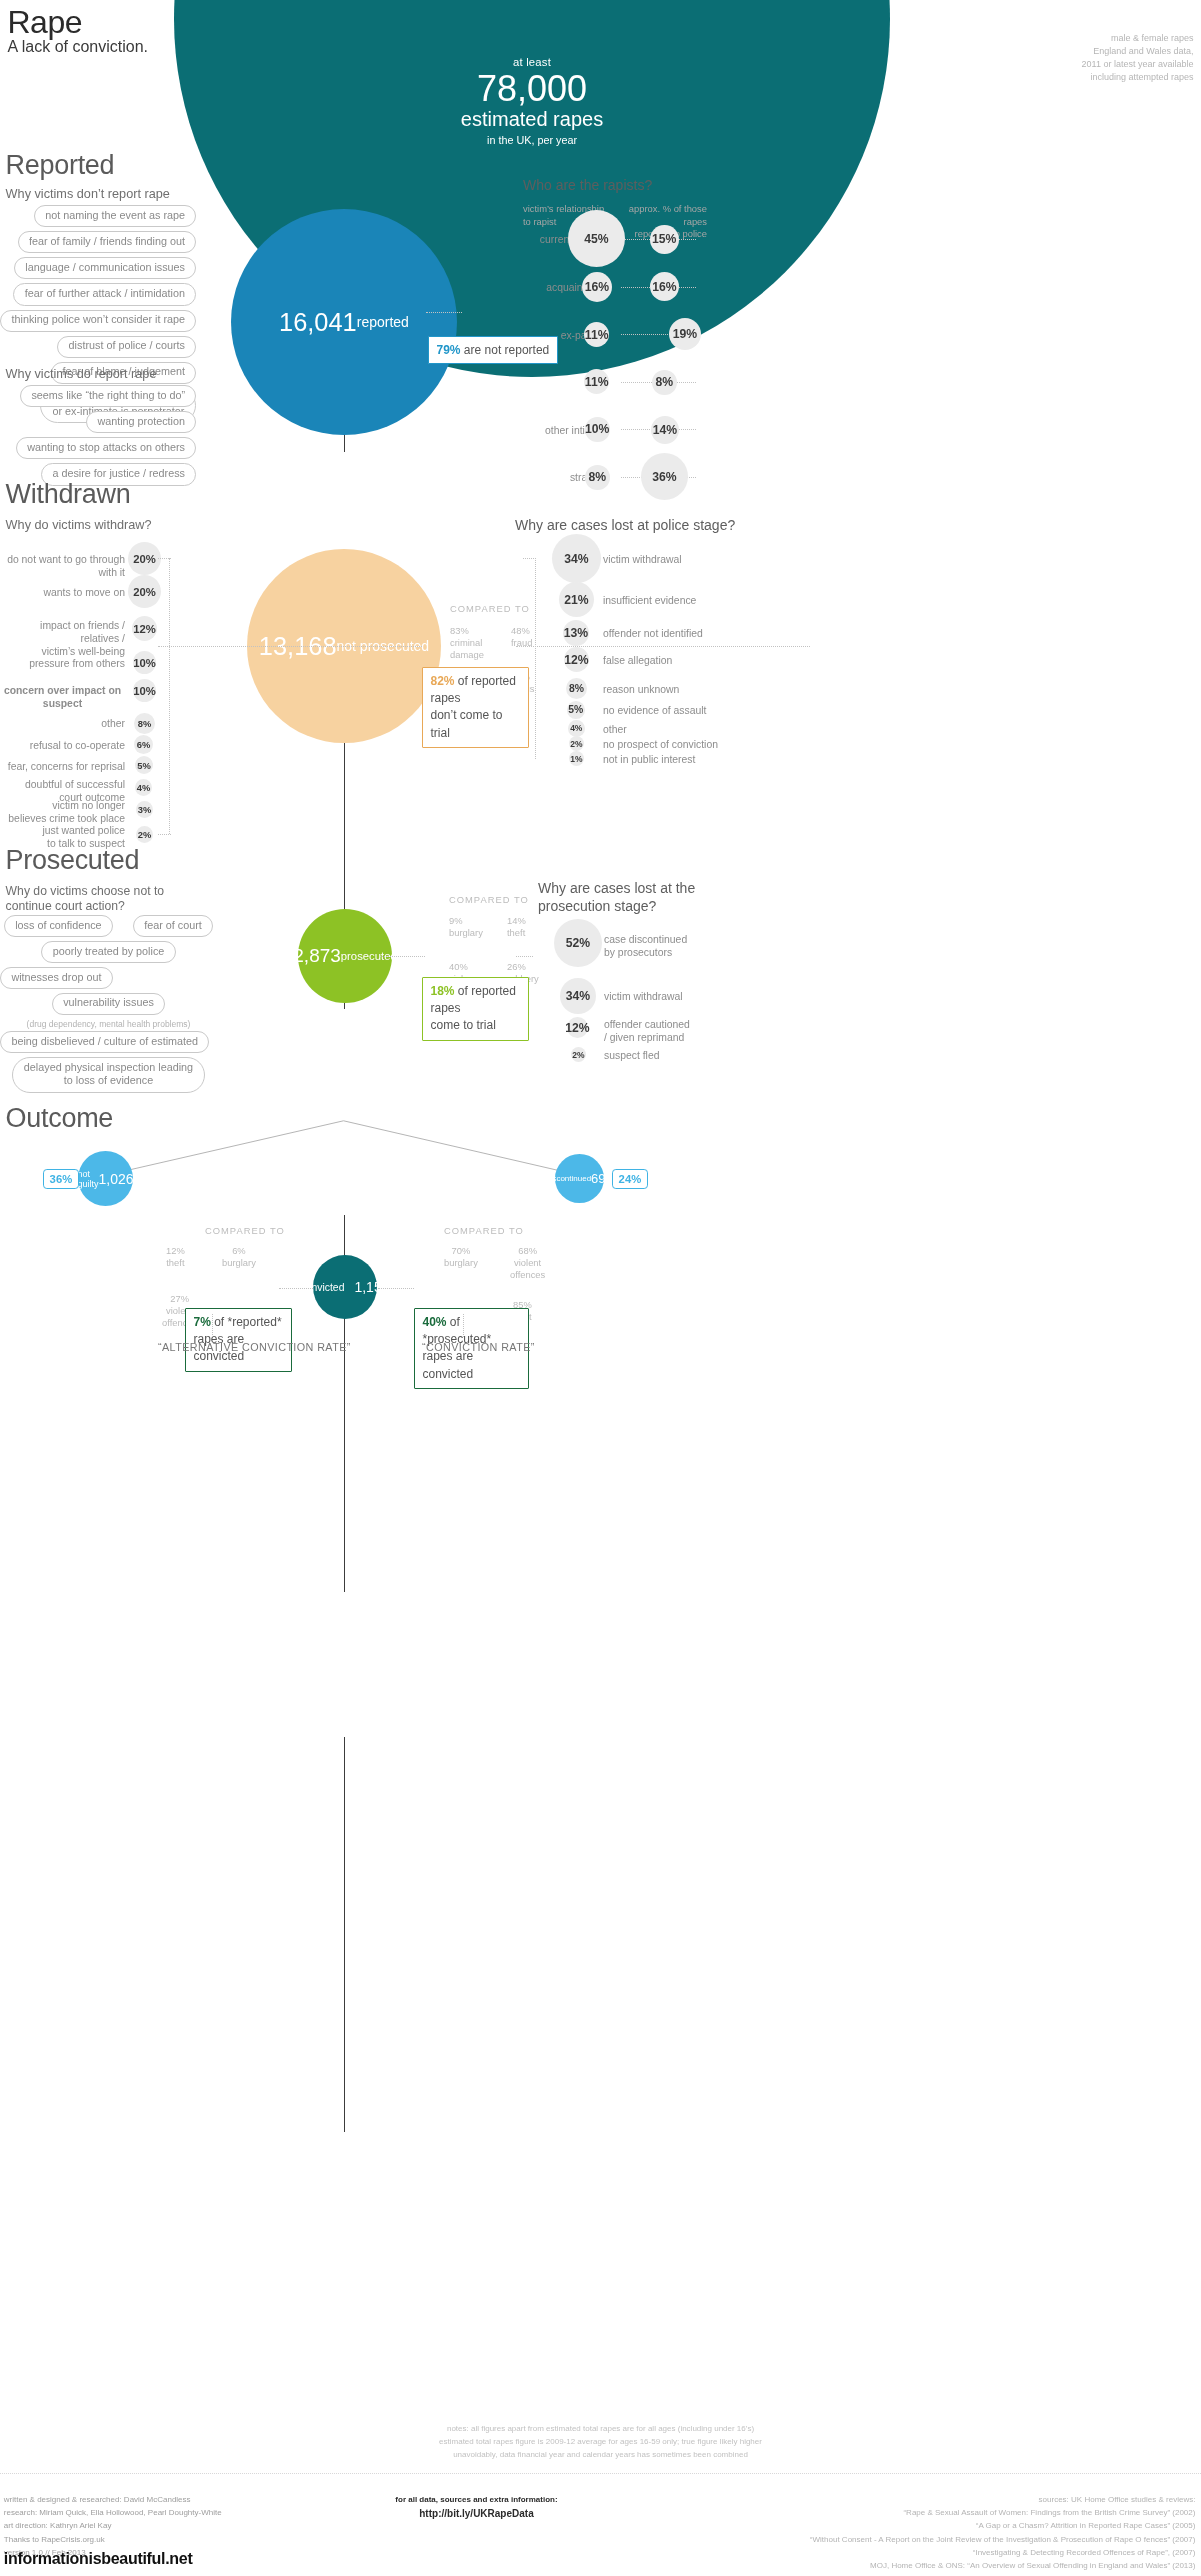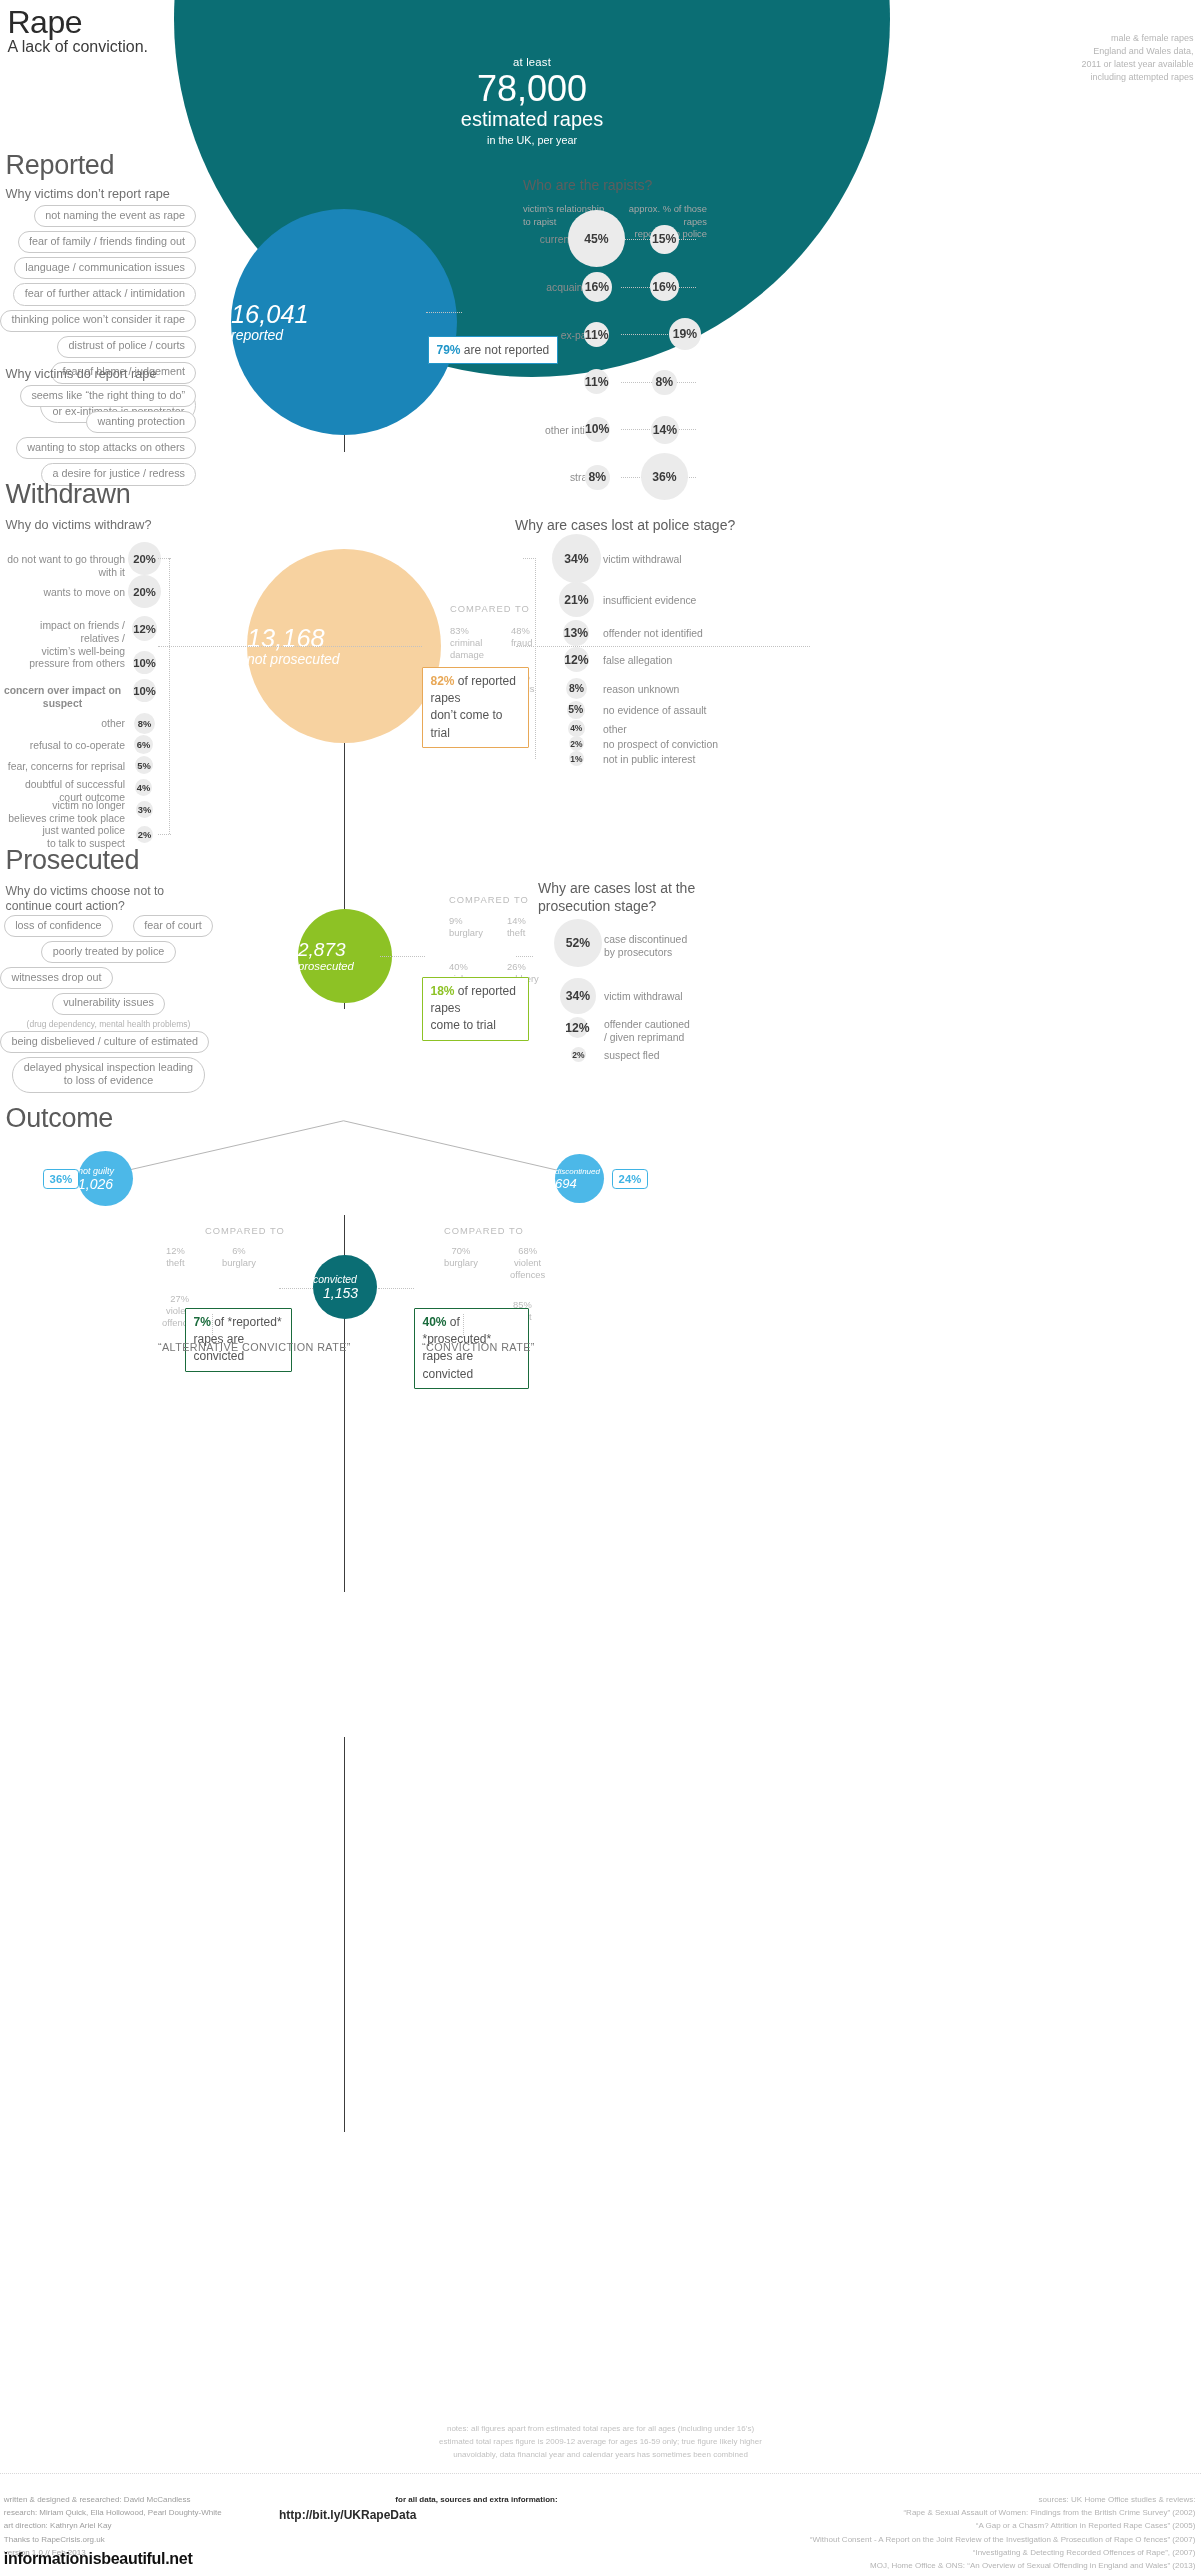--- a/index.html
+++ b/index.html
@@ -26,22 +26,22 @@
   .sec-h{font-size:27px; font-weight:300; color:#5a5a5a; letter-spacing:-0.3px;}
   .sec-q{font-size:12.7px; font-weight:300; color:#6f6f6f;}
   .sec-q2{font-size:12.2px; font-weight:300; color:#6f6f6f; line-height:1.25;}
   .pill{
     display:inline-block; border:0.9px solid #c9c9c9; border-radius:21px;
     padding:2.8px 10.4px 3.8px; font-size:10.8px; color:#8a8a8a; background:#fff;
     line-height:1.25; text-align:center; white-space:nowrap;
   }
   .pill.two{white-space:normal;}
   .spine{position:absolute; left:344px; width:0.9px; background:#3c3c3c;}
-  .bigcircle{position:absolute; border-radius:50%; display:flex; flex-direction:column;
-             justify-content:center; color:#fff;font-style:italic;}
+  .bigcircle{position:absolute; border-radius:50%; display:flex; flex-direction:row;
+             align-items:center; justify-content:center; color:#fff;}
   .bc-num{font-size:25.4px; font-weight:300; line-height:1.05;}
   .bc-lbl{font-size:14px; font-weight:300;}
   .callout{position:absolute; border-radius:1px; background:#fff; padding:4.7px 7.5px;
            font-size:12px; line-height:1.35; color:#555;margin-top:35px;}
   .callout b{font-weight:700;}
   .gcircle{position:absolute; border-radius:50%; background:#ebebeb; display:flex;
            align-items:center; justify-content:center; color:#3a3a3a; font-weight:700;}
   .rowlbl{position:absolute; font-size:10.4px; color:#8d8d8d; line-height:1.25;}
   .dots{position:absolute; height:0.9px; border-top:0.9px dotted #c2c2c2;}
   .vdots{position:absolute; width:0.9px; border-left:0.9px dotted #c2c2c2;}
@@ -364,21 +364,21 @@
 <div class="cred" style="left:3.8px;top:2493px;">
   <div>written &amp; designed &amp; researched: David McCandless</div>
   <div>research: Miriam Quick, Ella Hollowood, Pearl Doughty-White</div>
   <div>art direction: Kathryn Ariel Kay</div>
   <div>Thanks to RapeCrisis.org.uk</div>
   <div>version 1.0 // Feb 2013</div>
 </div>
 <div class="brand" style="left:3.8px;top:2550px;">informationisbeautiful.net</div>
 
 <div class="cred b" style="left:279px;top:2493px;width:395px;text-align:center;">for all data, sources and extra information:</div>
-<div class="cred b" style="left:279px;top:2506px;width:395px;font-size:12px;">http://bit.ly/UKRapeData</div>
+<div class="cred b" style="left:279px;top:2506px;width:395px;text-align:center;font-size:10px;">http://bit.ly/UKRapeData</div>
 
 <div class="srcs" style="top:2493px;">
   <div>sources:  UK Home Office studies &amp; reviews:</div>
   <div>“Rape &amp; Sexual Assault of Women: Findings from the British Crime Survey” (2002)</div>
   <div>“A Gap or a Chasm? Attrition in Reported Rape Cases” (2005)</div>
   <div>“Without Consent - A Report on the Joint Review of the Investigation &amp; Prosecution of Rape O fences” (2007)</div>
   <div>“Investigating &amp; Detecting Recorded Offences of Rape”, (2007)</div>
   <div>MOJ, Home Office &amp; ONS: “An Overview of Sexual Offending in England and Wales” (2013)</div>
 </div>
 

